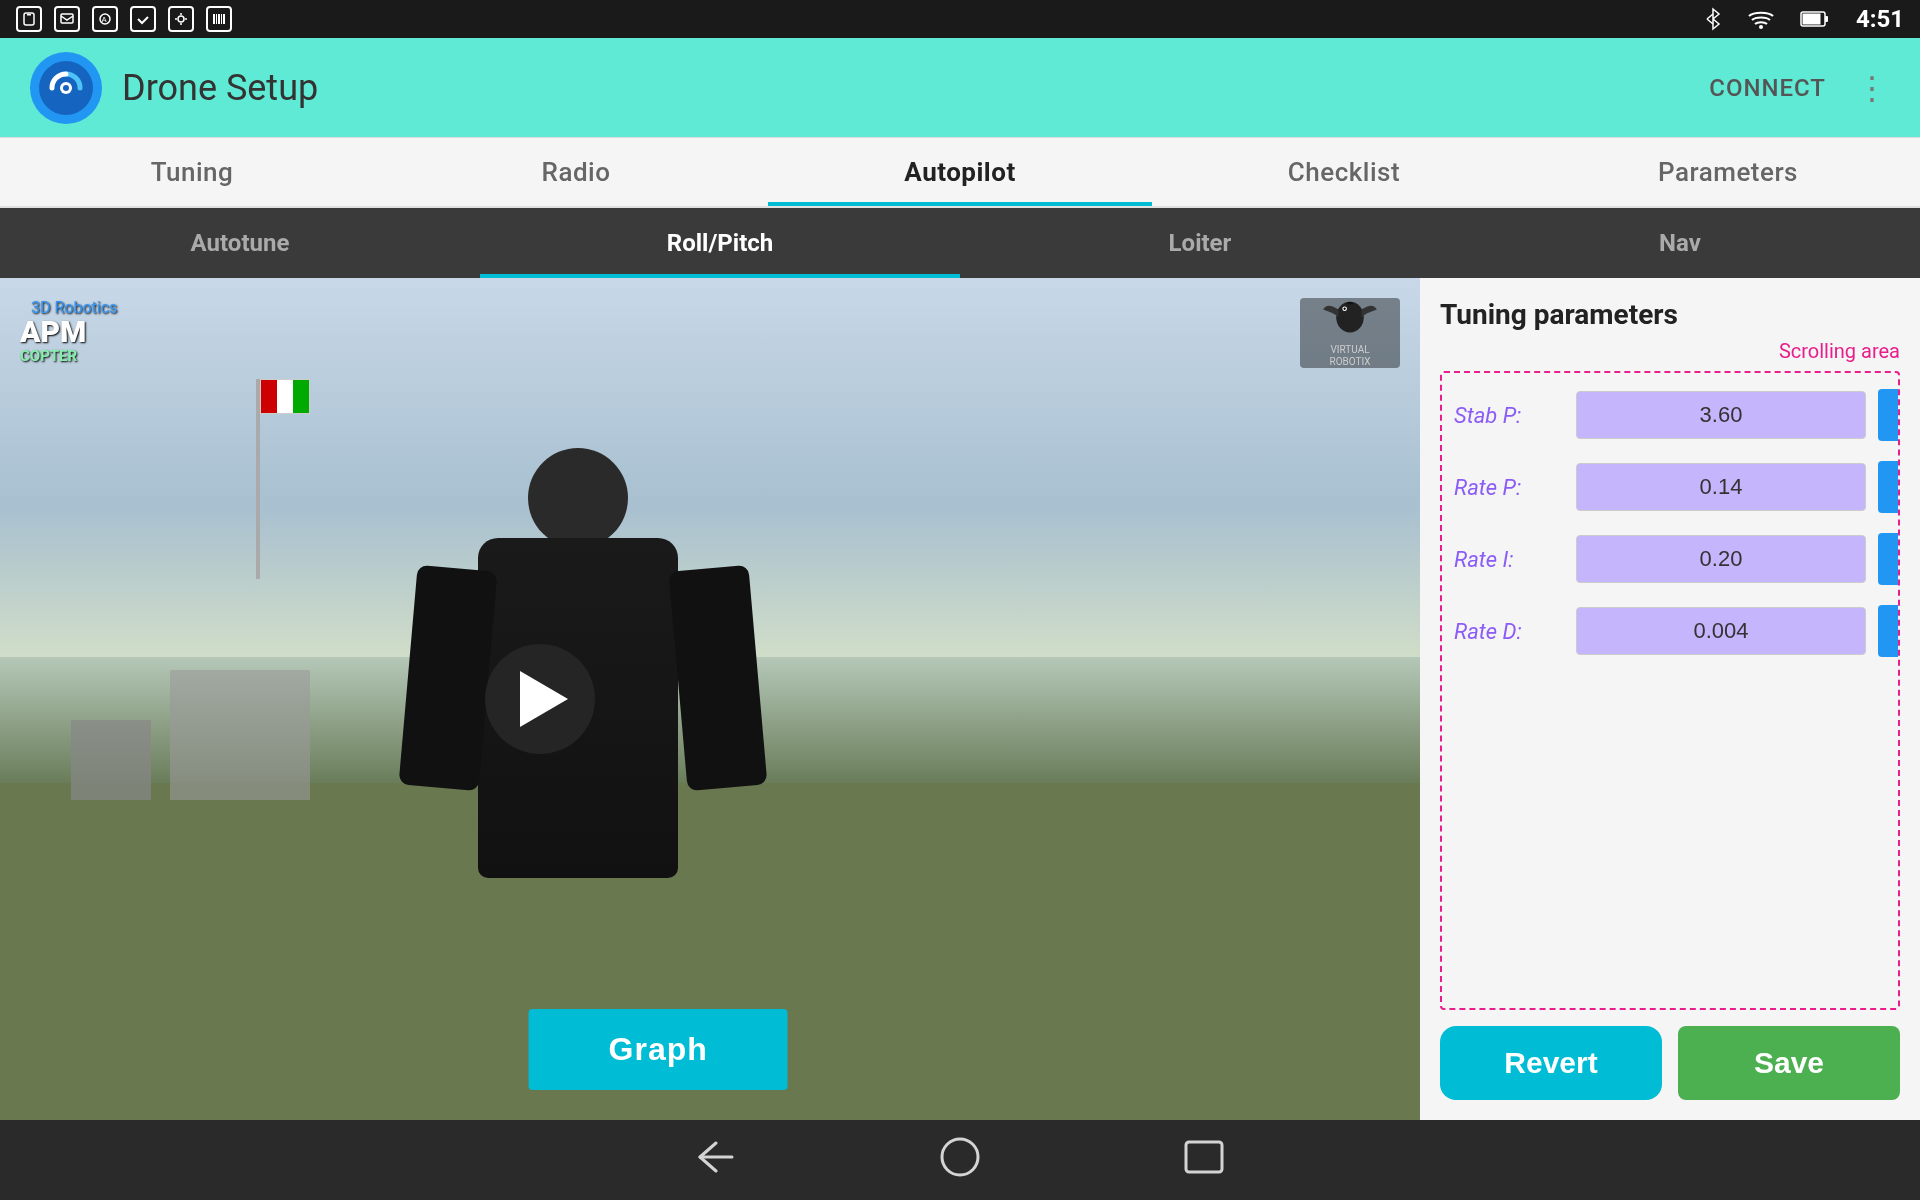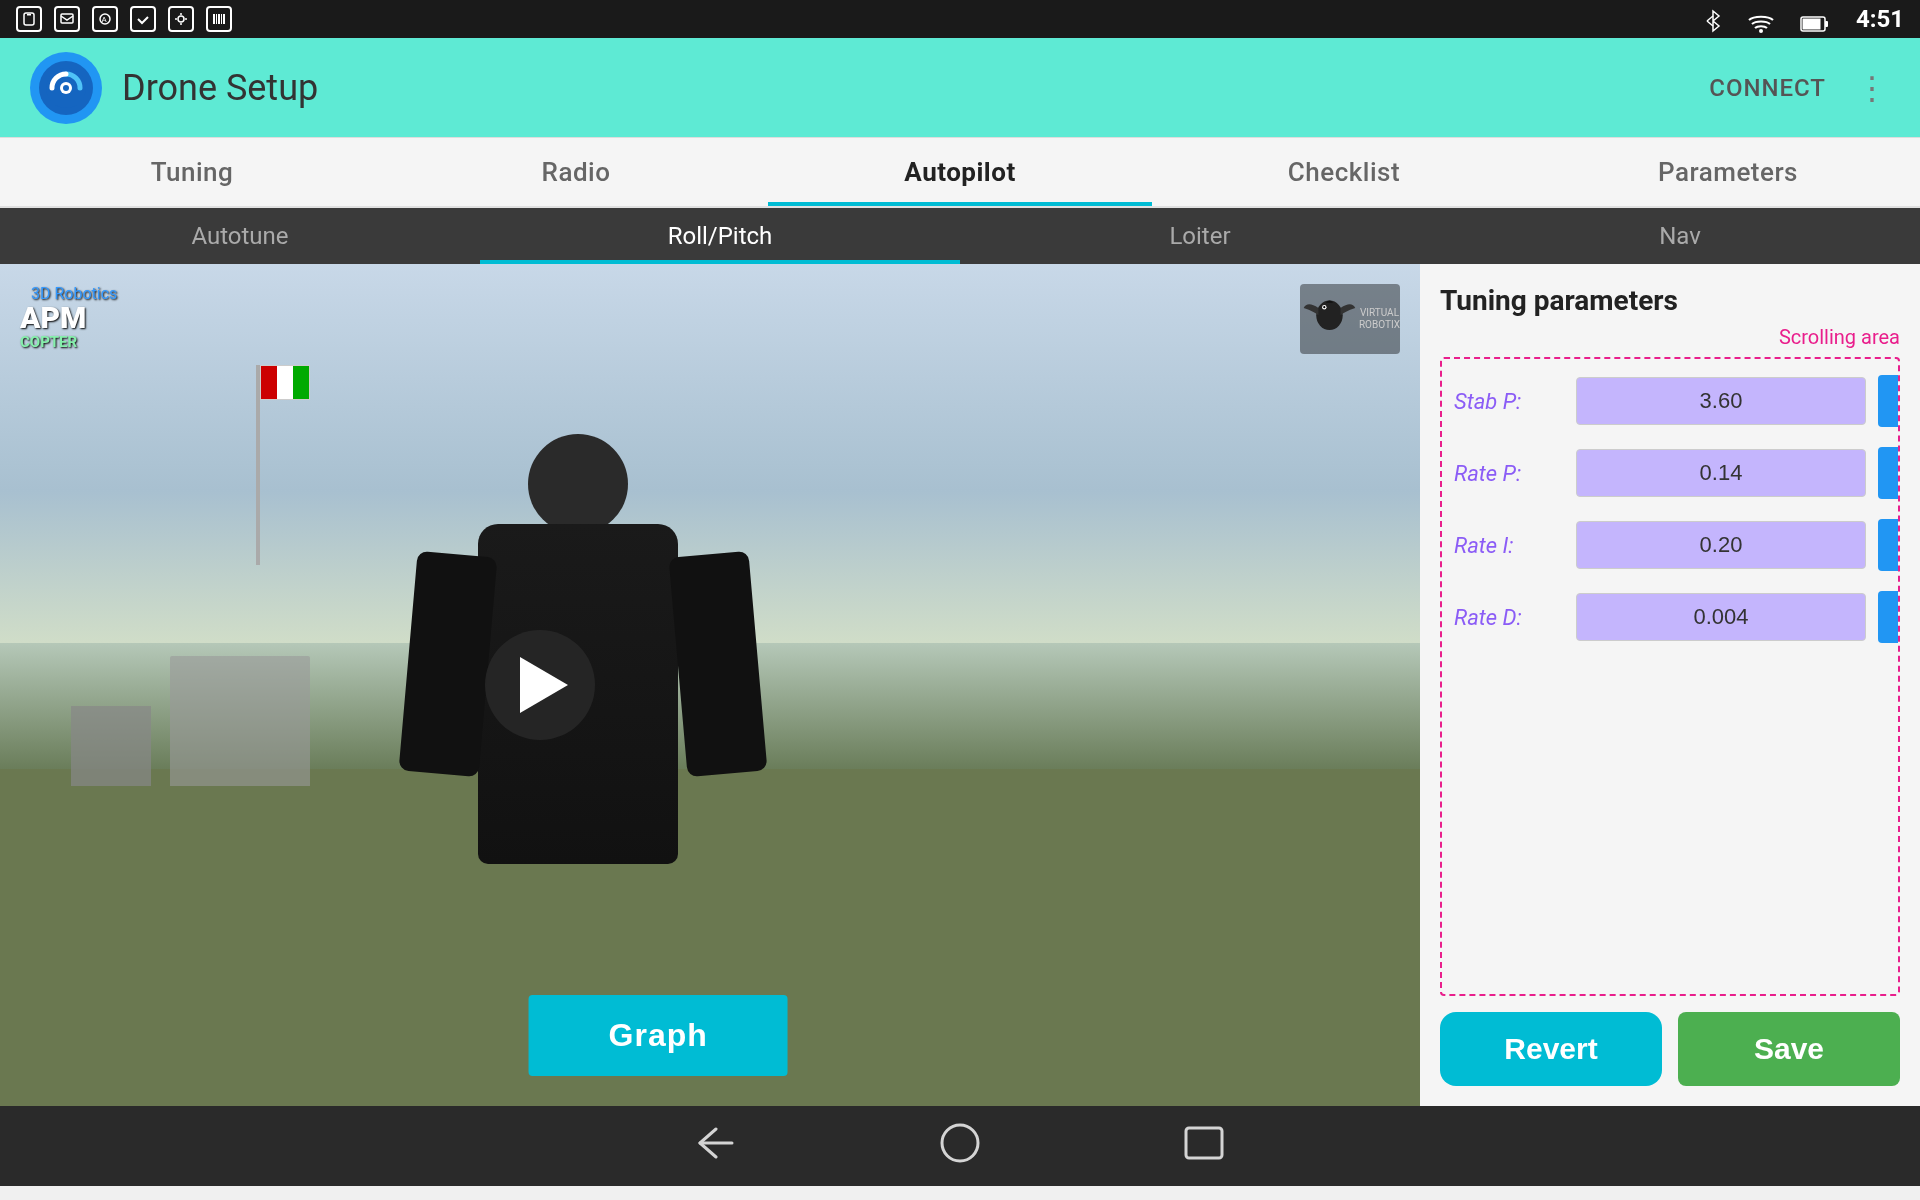--- a/index.html
+++ b/index.html
@@ -21,21 +21,21 @@
       padding: 0 16px;
       color: white;
     }
     .status-bar-left {
       display: flex;
       gap: 12px;
       align-items: center;
     }
     .status-bar-right {
       display: flex;
-      align-items: flex-end;
+      align-items: center;
       gap: 26px;
       font-size: 20px;
       font-weight: bold;
     }
     .status-icon {
       width: 26px;
       height: 26px;
       border: 2px solid white;
       border-radius: 4px;
       display: flex; align-items: center; justify-content: center;
@@ -129,23 +129,24 @@
       bottom: 0;
       left: 0;
       right: 0;
       height: 4px;
       background: #00BCD4;
     }
 
     
     .sub-tabs {
       background: #3a3a3a;
-      height: 56px;
+      height: 70px;
       display: flex;
       align-items: flex-end;
+      font-weight: bold;
     }
     .sub-tab {
       flex: 1;
       height: 100%;
       display: flex;
       align-items: center;
       justify-content: center;
       font-size: 24px;
       color: #aaa;
       cursor: pointer;
@@ -240,20 +241,21 @@
       top: 20px;
       right: 20px;
       width: 100px;
       height: 70px;
       background: rgba(0,0,0,0.4);
       border-radius: 4px;
       display: flex; align-items: center; justify-content: center;
       color: white;
       font-size: 11px;
       text-align: center;
+      flex-direction: column;
     }
 
     
     .play-btn {
       position: absolute;
       top: 50%;
       left: 38%;
       transform: translate(-50%, -50%);
       width: 110px;
       height: 110px;

